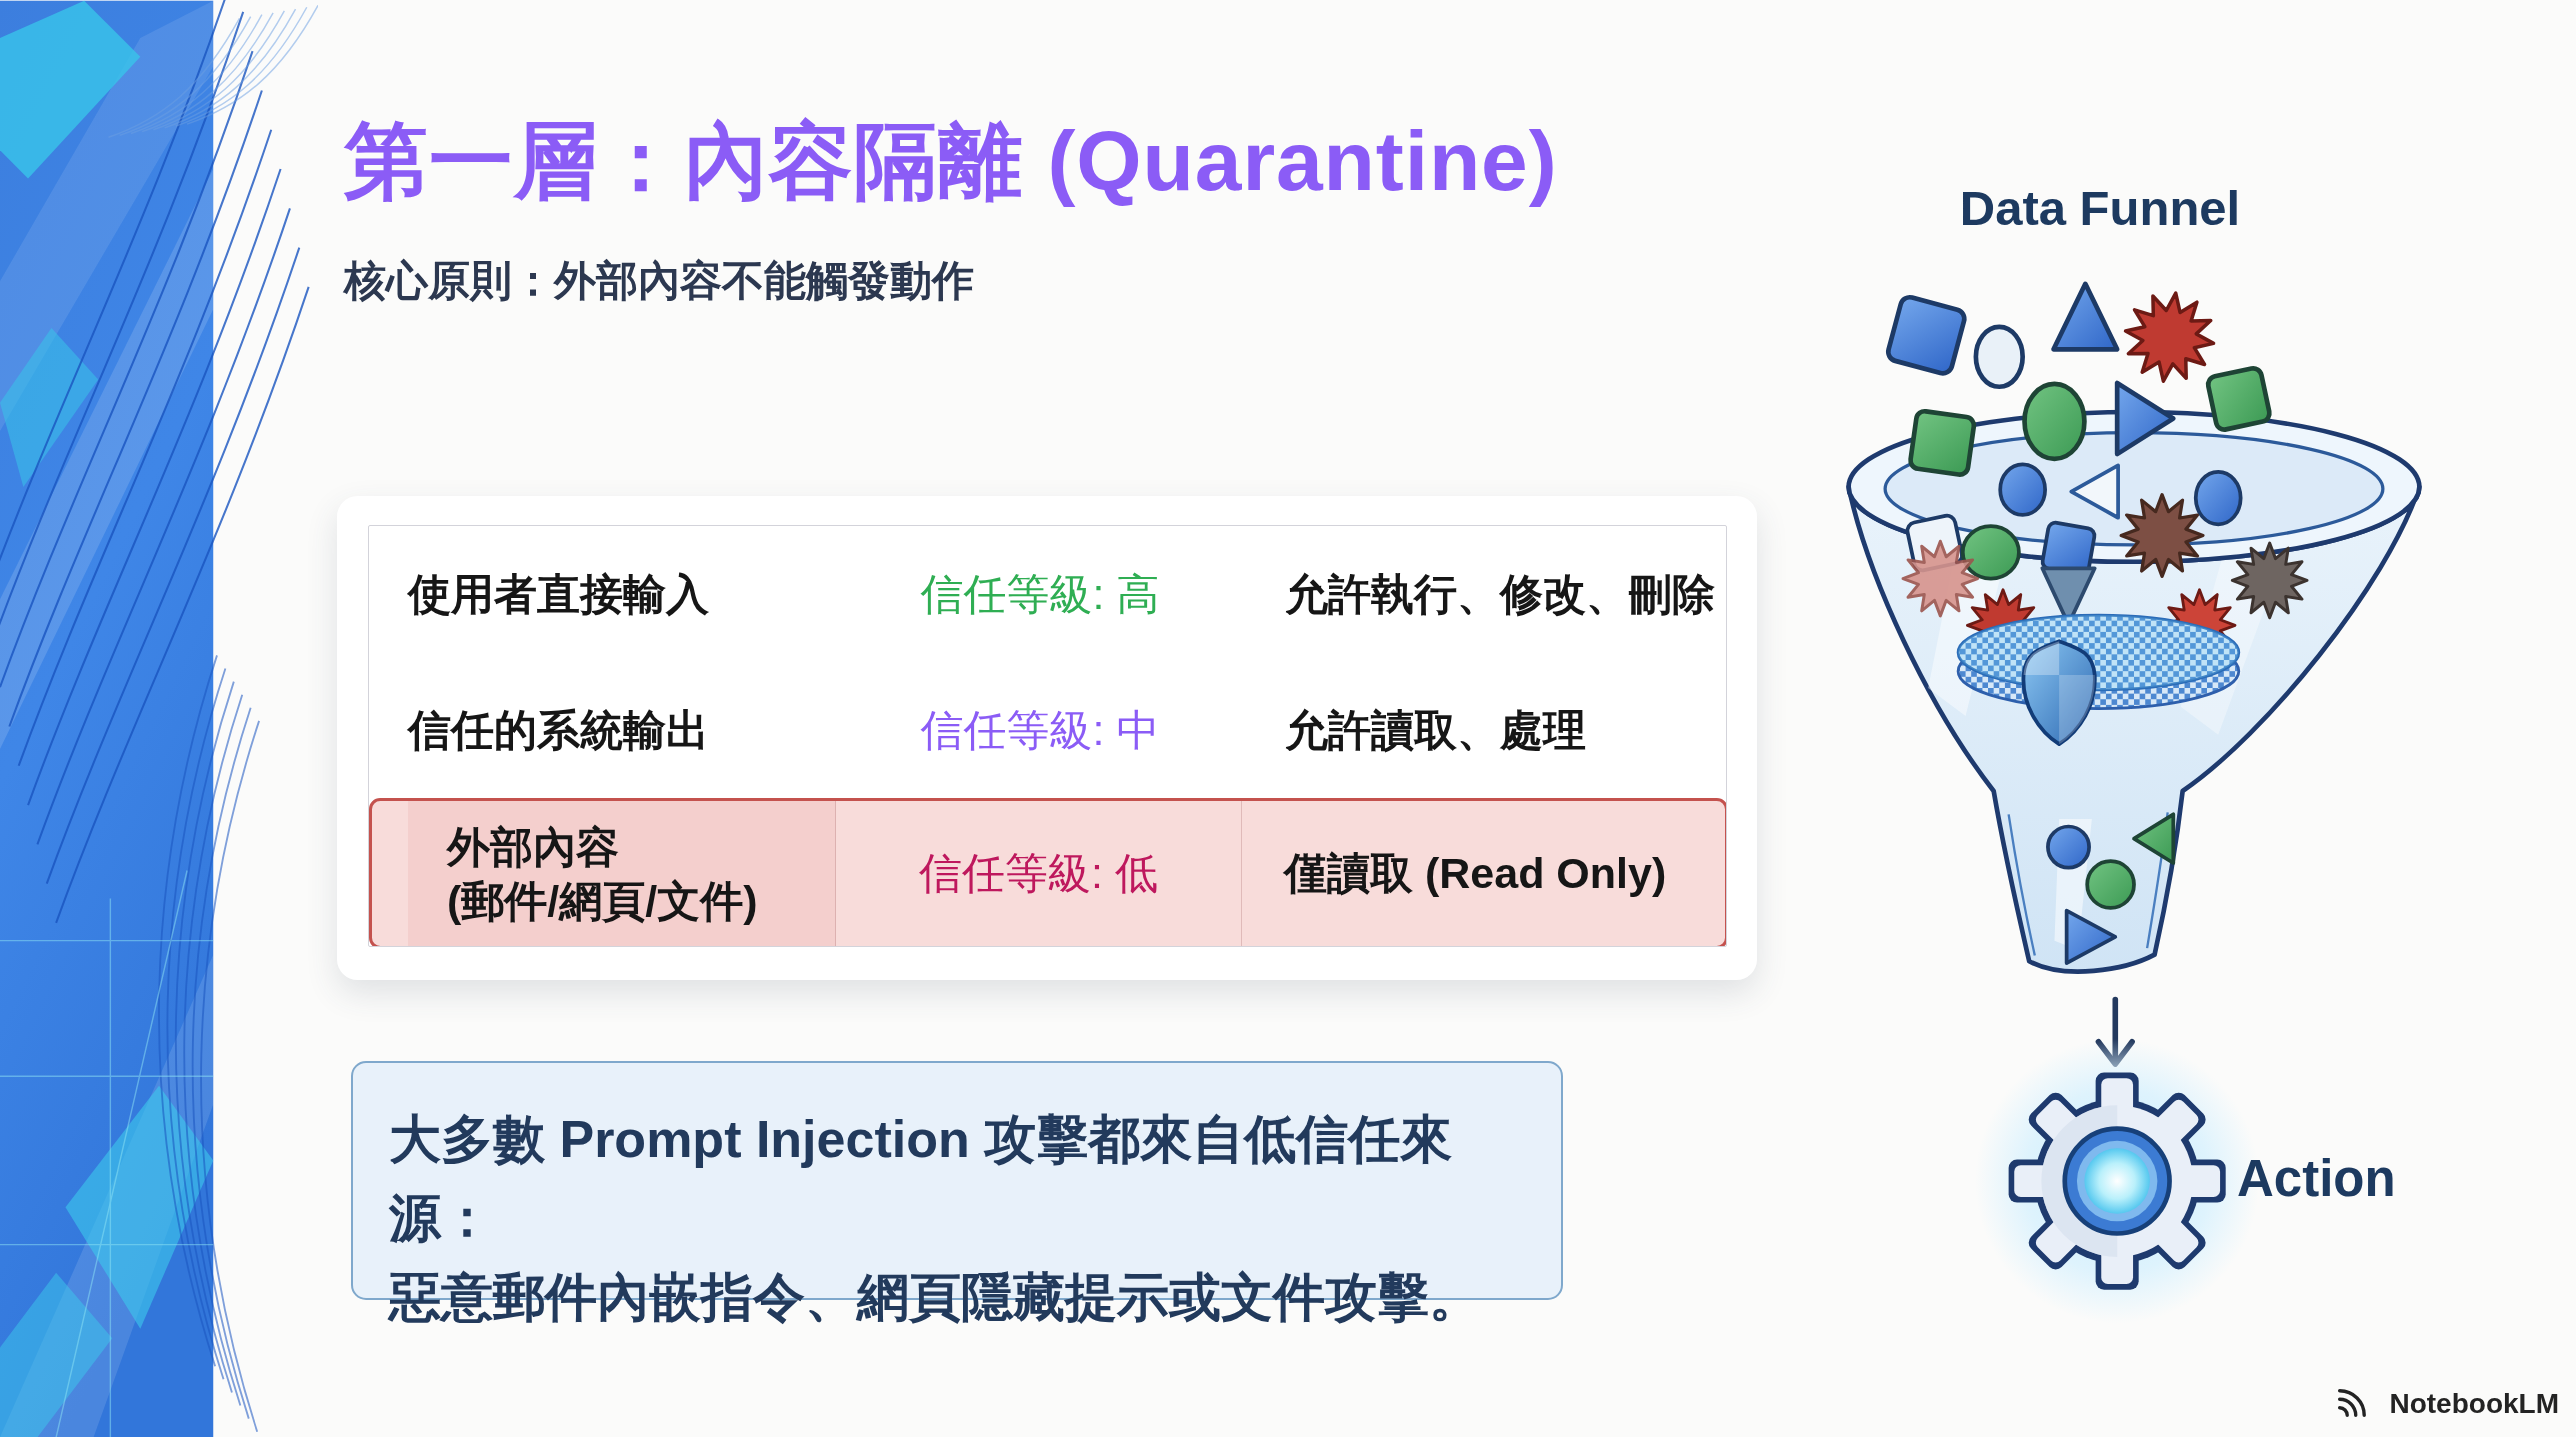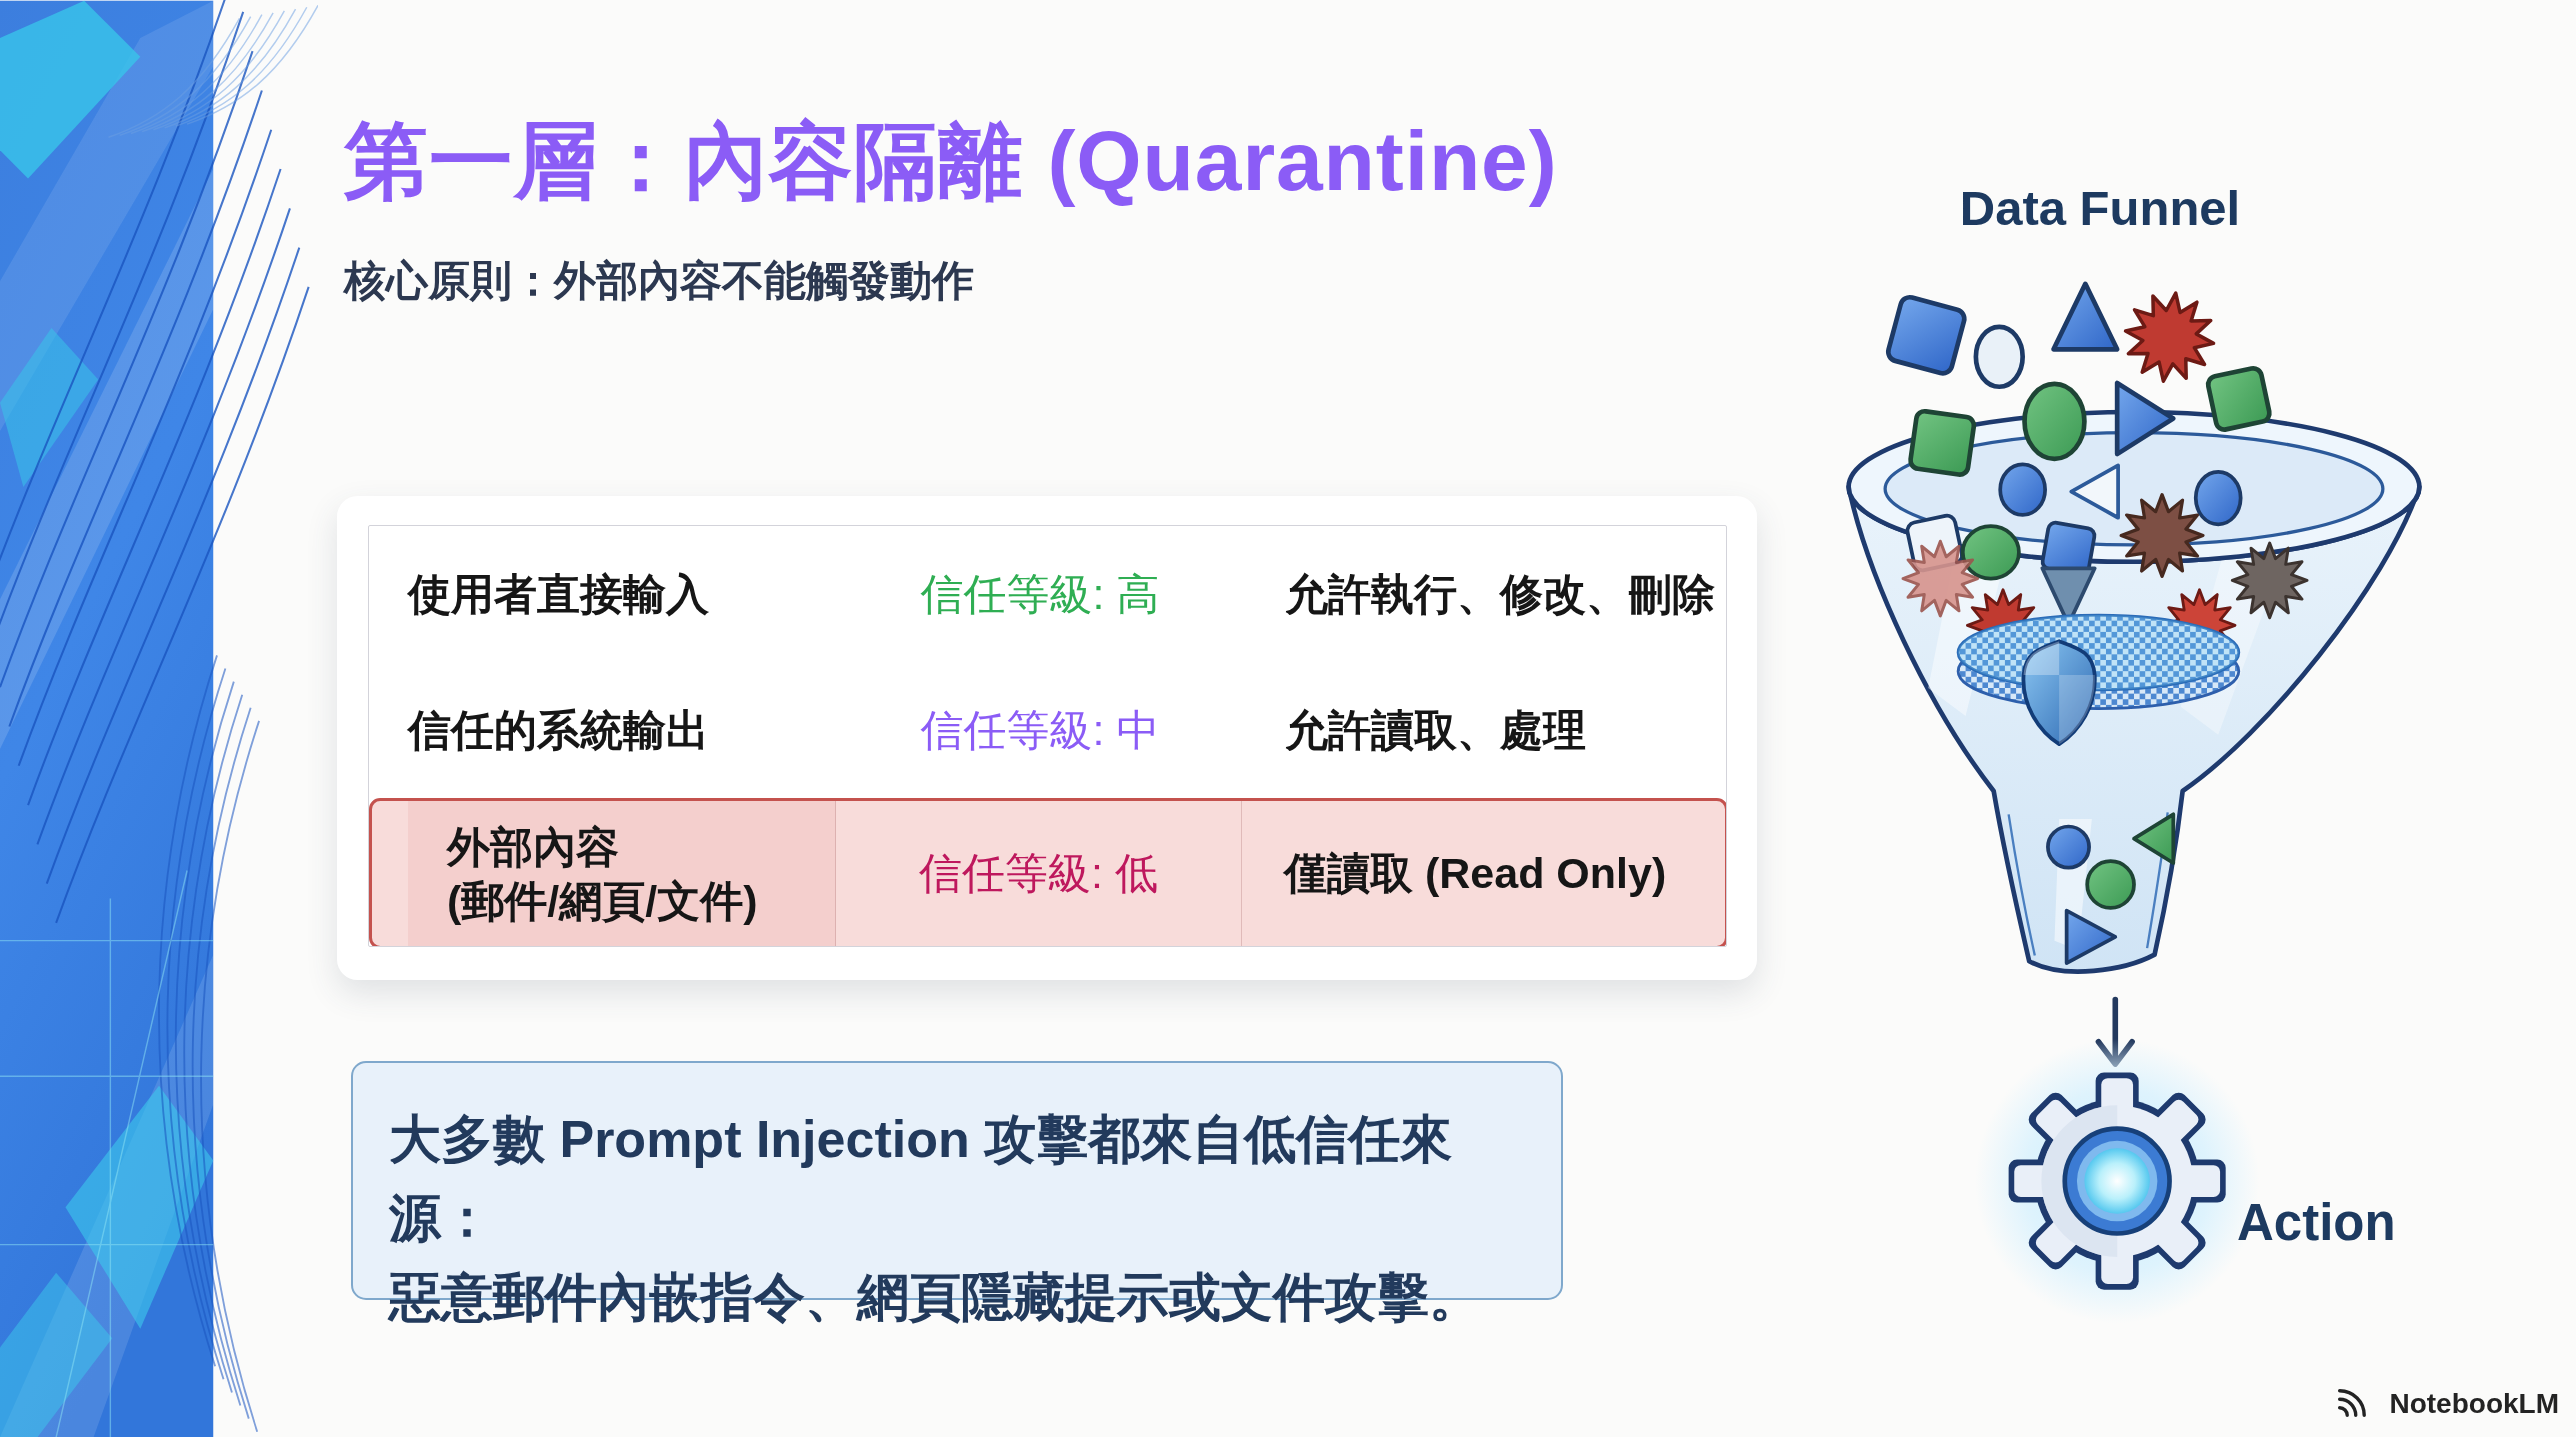--- a/index.html
+++ b/index.html
@@ -37,21 +37,21 @@
   .row2 .c-src,.row2 .c-trust{border-right:1.9px solid rgba(170,110,110,.30);}
   
   .note{
     left:351px;top:1061px;width:1212px;height:239px;box-sizing:border-box;
     background:#e8f1fa;border:2.8px solid #7fa8cc;border-radius:15px;
     padding:37px 36px 0 36px;font-size:52px;line-height:79px;font-weight:600;color:#223a5c;
   }
   
   .funnel-title{left:1894px;top:180px;width:412px;text-align:center;font-size:49px;font-weight:600;color:#1d3a60;}
   .funnel{left:1825px;top:267px;width:618px;height:1090px;}
-  .action-label{left:2237px;top:1149px;font-size:51px;font-weight:600;color:#1d3a60;margin-top:44px;}
+  .action-label{left:2237px;top:1149px;font-size:51px;font-weight:600;color:#1d3a60;}
   
   .footer{right:17px;top:1387px;display:flex;align-items:center;gap:21px;}
   .footer-text{font-size:28px;font-weight:700;color:#232323;}
 </style>
 </head>
 <body>
 
 <svg class="abs band" viewBox="0 0 340 1536" aria-hidden="true">
   <defs>
     <linearGradient id="bandG" x1="0" y1="0" x2="0.3" y2="1">

